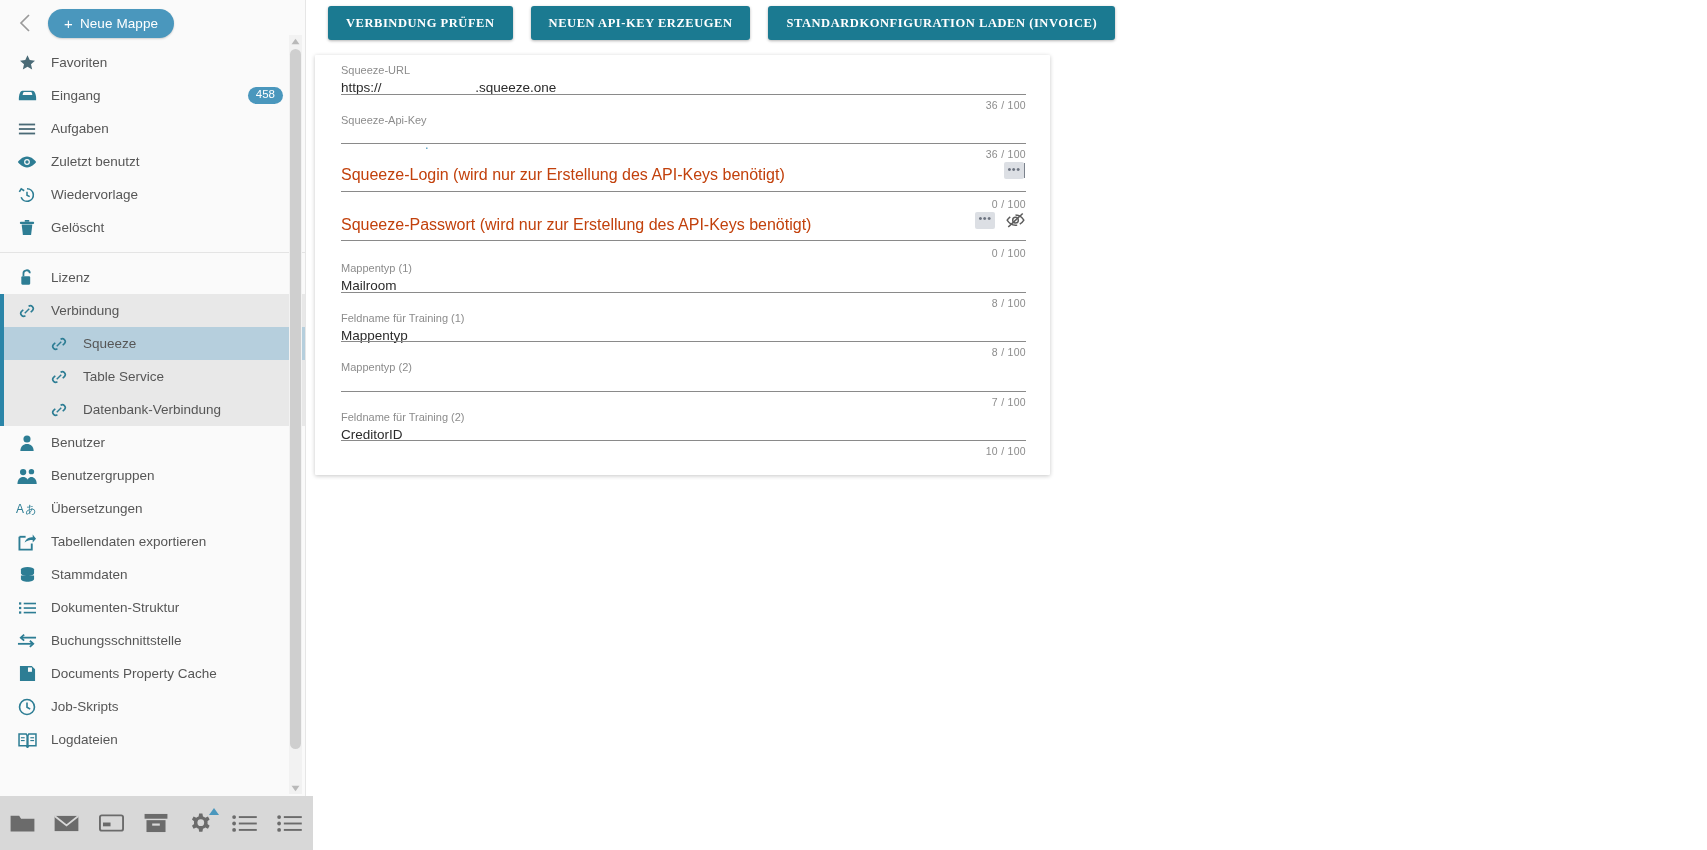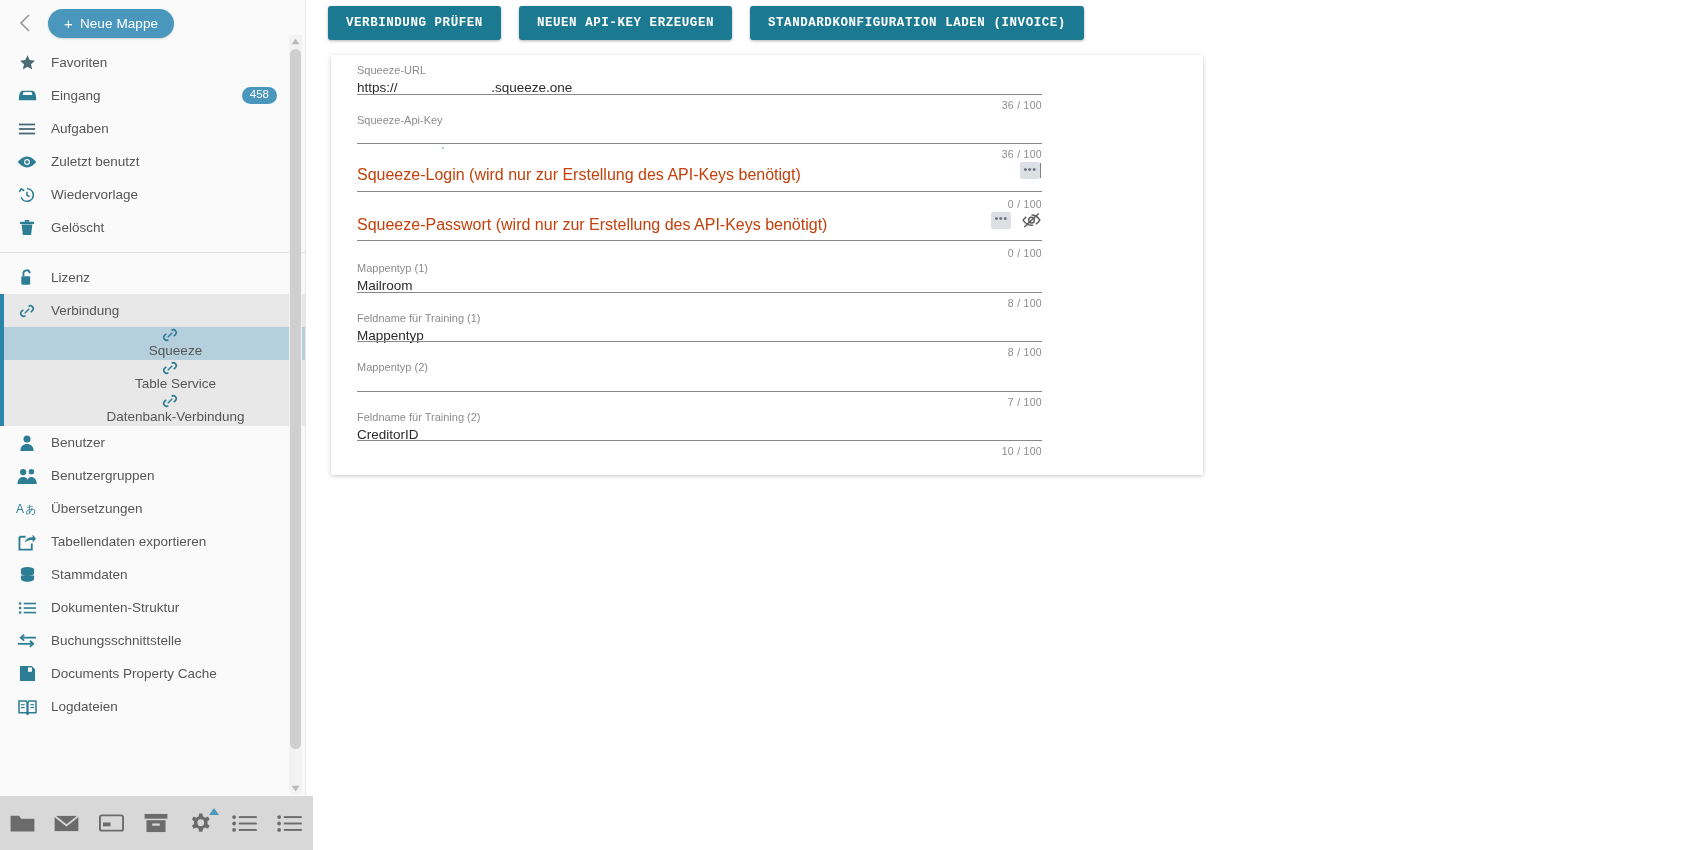--- a/index.html
+++ b/index.html
@@ -88,21 +88,21 @@
   }
   .nav-item .ic svg { display:block; }
   .nav-item .lbl { flex: 1; white-space: nowrap; }
 
   .badge {
     background: #4a97bd;
     color: #fff;
     border-radius: 10px;
     font-size: 11.5px;
     padding: 2px 8px 3px 8px;
-    margin-right: 28px;
+    margin-right: 22px;
     line-height: 1;
   }
 
   .nav-sep {
     height: 1px;
     background: #e4e4e4;
     margin: 8px 0 8px 0;
   }
 
   .nav-item.group-open {
@@ -112,21 +112,20 @@
   .nav-item.sub::before {
     content: "";
     position: absolute;
     left: 0; top: 0; bottom: 0;
     width: 4px;
     background: #2b85a8;
   }
   .nav-item.sub {
     background: #e8e8e8;
     padding-left: 46px;
-    flex-direction: column;
   }
   .nav-item.sub.active {
     background: #b6cfdd;
   }
 
   
   .sb-scroll {
     position: absolute;
     right: 3px; top: 35px;
     width: 13px;
@@ -211,31 +210,31 @@
   .tb-btn {
     background: #1b7a91;
     color: #ffffff;
     border: none;
     border-radius: 3px;
     height: 34px;
     padding: 0 18px;
     font-size: 12.5px;
     font-weight: bold;
     letter-spacing: .55px;
-    font-family: Liberation Mono, monospace;
+    font-family: Liberation Serif, serif;
     cursor: pointer;
     box-shadow: 0 1px 3px rgba(0,0,0,.3);
     white-space: nowrap;
   }
 
   .card {
     position: absolute;
-    left: 18px;
+    left: 2px;
     top: 55px;
-    width: 872px;
+    width: 735px;
     height: 420px;
     background: #ffffff;
     box-shadow: 0 1px 4px rgba(0,0,0,.22);
     border-radius: 1px;
   }
 
   .fields {
     position: absolute;
     left: 26px;
     top: 6px;
@@ -552,20 +551,29 @@
       <li class="nav-item">
         <span class="ic">
           <svg width="17" height="17" viewBox="0 0 18 18">
             <path d="M1,1 L13.5,1 L17,4.5 L17,17 L1,17 Z" fill="#2d7d94"></path>
             <rect x="9.5" y="2.6" width="4.2" height="4.6" fill="#fafafa"></rect>
           </svg>
         </span>
         <span class="lbl">Documents Property Cache</span>
       </li>
 
+      <li class="nav-item">
+        <span class="ic">
+          <svg width="18" height="18" viewBox="0 0 20 20">
+            <circle cx="10" cy="10" r="8.3" fill="none" stroke="#2d7d94" stroke-width="1.8"></circle>
+            <polyline points="10,5 10,10.3 13.6,12.4" fill="none" stroke="#2d7d94" stroke-width="1.8"></polyline>
+          </svg>
+        </span>
+        <span class="lbl">Job-Skripts</span>
+      </li>
 
       <li class="nav-item">
         <span class="ic">
           <svg width="19" height="16" viewBox="0 0 20 17">
             <path d="M1,2 L8.6,2 L9.6,4 L9.6,16 L8.6,14.5 L1,14.5 Z" fill="none" stroke="#2d7d94" stroke-width="1.6"></path>
             <path d="M19,2 L11.4,2 L10.4,4 L10.4,16 L11.4,14.5 L19,14.5 Z" fill="none" stroke="#2d7d94" stroke-width="1.6"></path>
             <rect x="3" y="5.5" width="4" height="1.2" fill="#2d7d94"></rect>
             <rect x="3" y="8.5" width="4" height="1.2" fill="#2d7d94"></rect>
             <rect x="13" y="5.5" width="4" height="1.2" fill="#2d7d94"></rect>
             <rect x="13" y="8.5" width="4" height="1.2" fill="#2d7d94"></rect>

